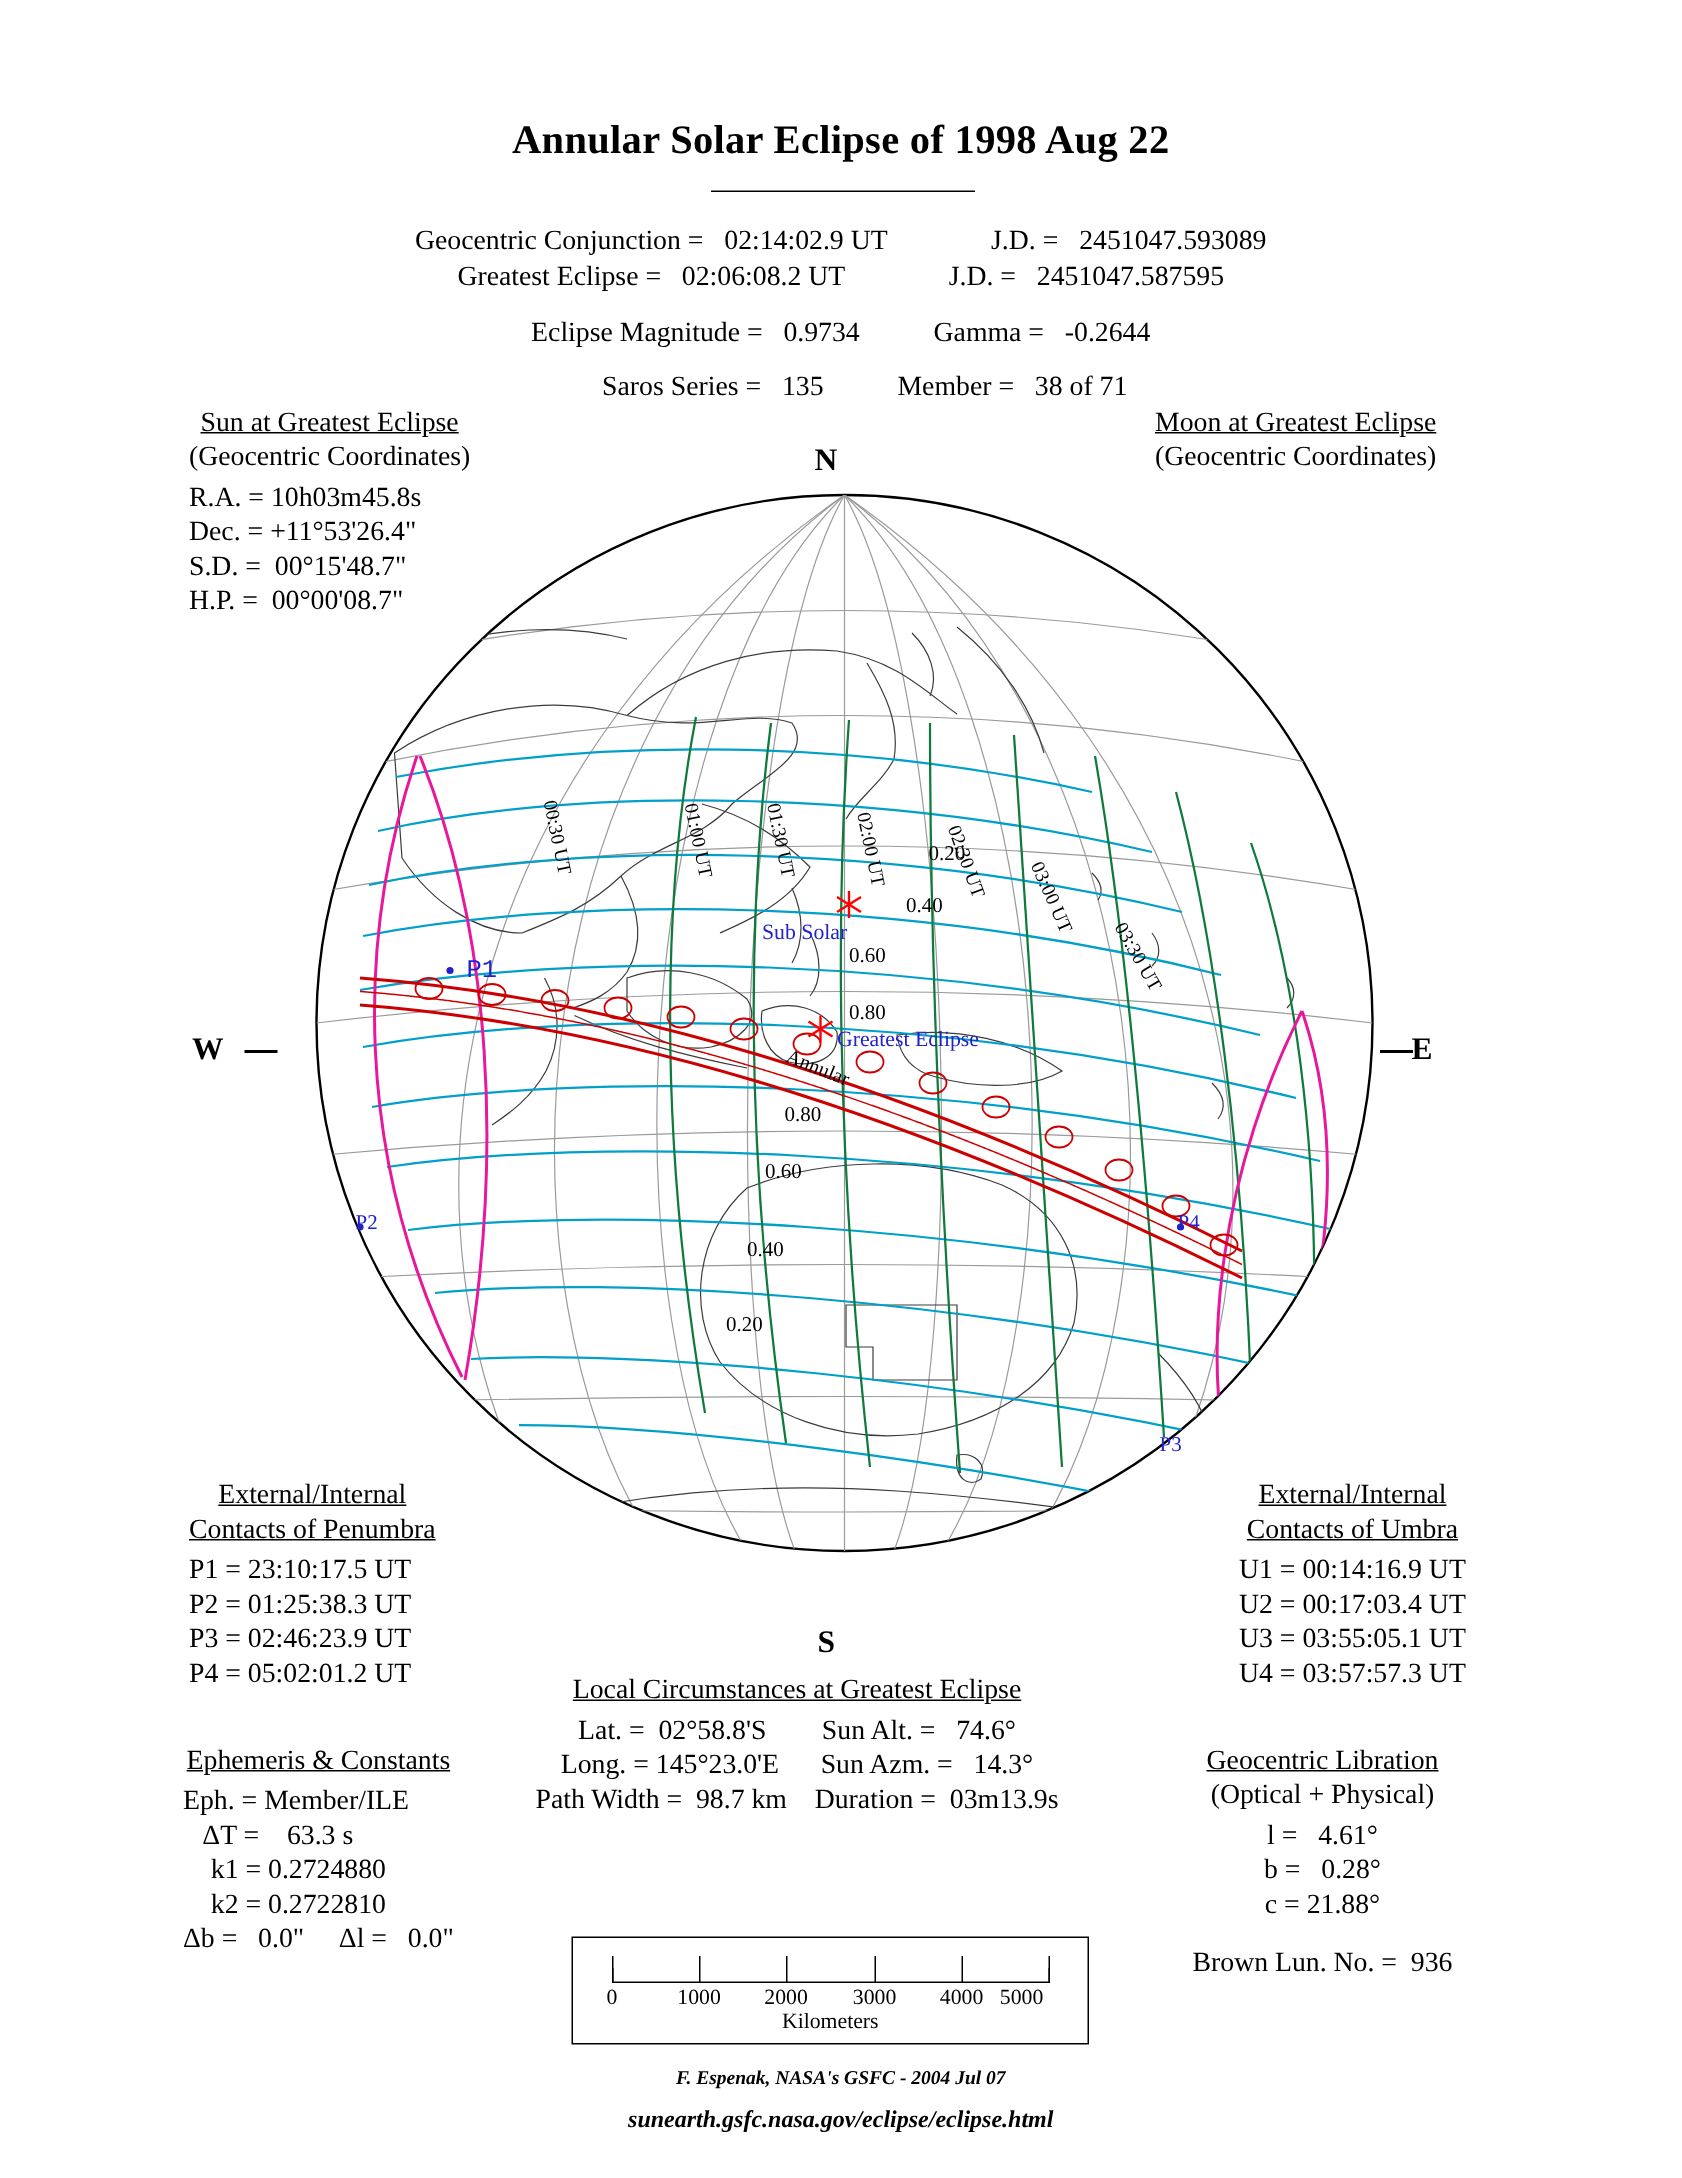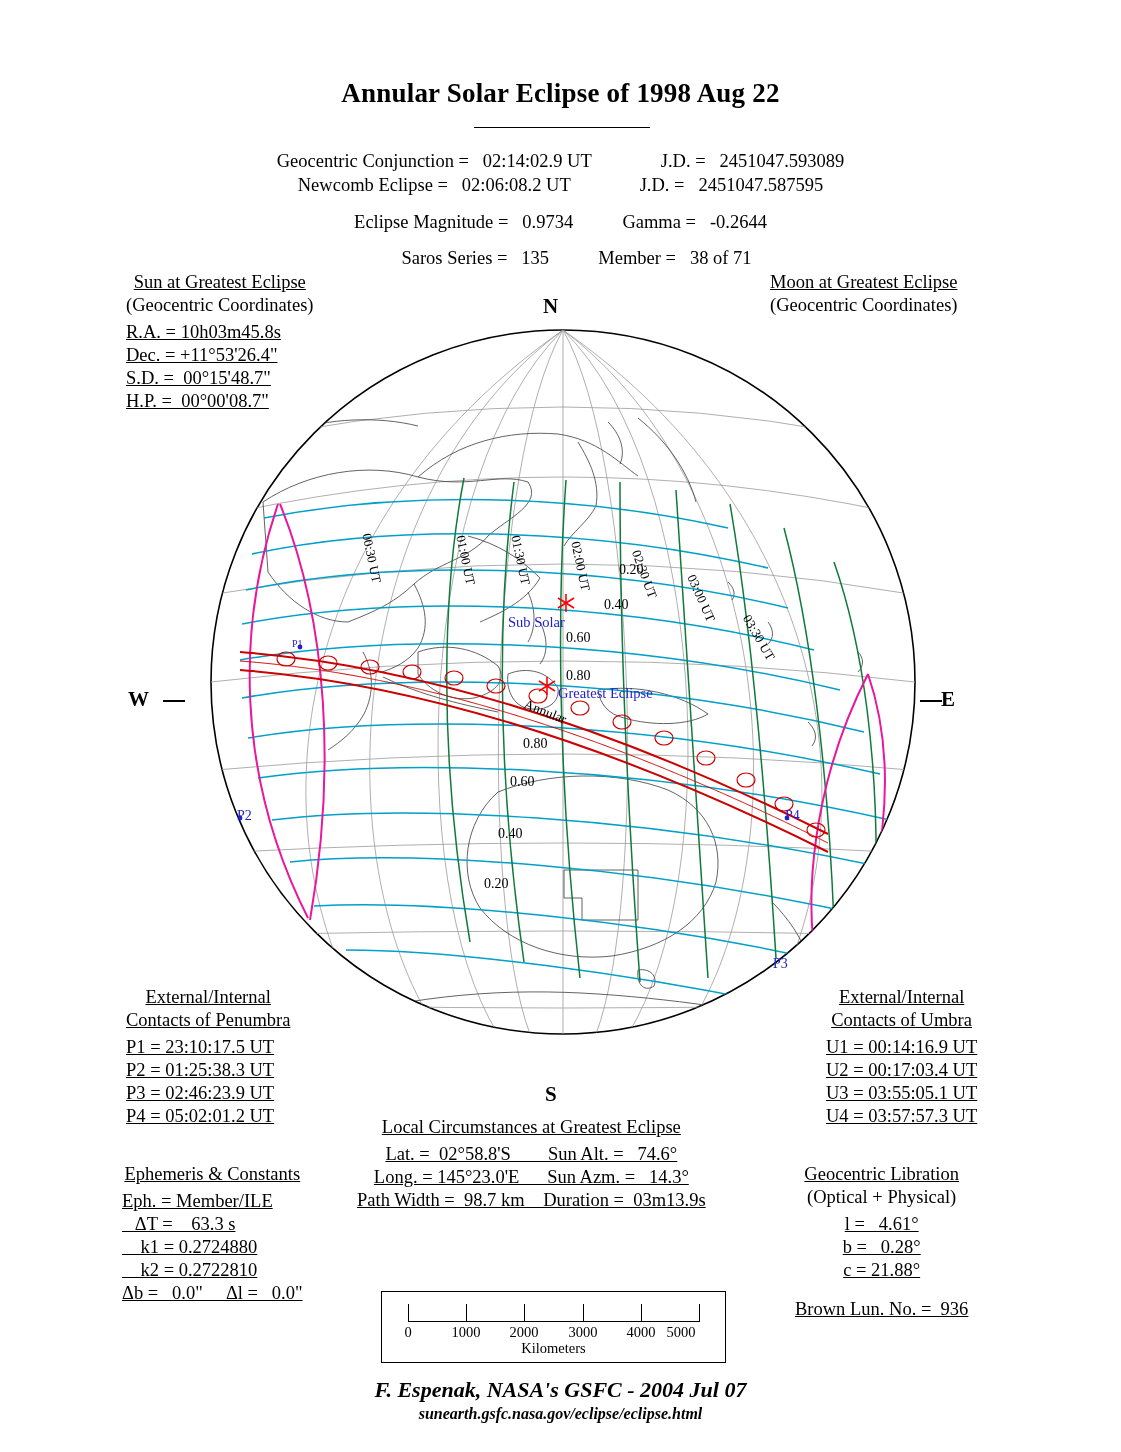--- a/index.html
+++ b/index.html
@@ -61,21 +61,20 @@
     text-decoration: underline;
     white-space: nowrap;
   }
   .block .hd2 {
     text-align: center;
     white-space: nowrap;
   }
   .block .rows {
     margin-top: 4px;
     white-space: nowrap;
-    text-decoration: underline;
   }
   .block .rows div { white-space: pre; }
 
   
   #sun-block   { top: 271px; left: 126px; }
   #moon-block  { top: 271px; left: 770px; }
   #pen-block   { top: 986px; left: 126px; }
   #umb-block   { top: 986px; left: 826px; }
   #eph-block   { top: 1163px; left: 122px; }
   #lib-block   { top: 1163px; left: 795px; }
@@ -162,21 +161,21 @@
     text-align: center;
     font-size: 14.5px;
   }
 
   .credit {
     position: absolute;
     width: 1121px;
     text-align: center;
     font-style: italic;
     font-weight: bold;
-    font-size: 22px;
+    font-size: 13px;
   }
   #credit1 { top: 1377px; }
   #credit2 { top: 1405px; font-size: 16px; }
 
   
   .maplabel {
     position: absolute;
     font-family: "Liberation Serif", serif;
     white-space: nowrap;
   }
@@ -195,21 +194,21 @@
     <span>Geocentric Conjunction =</span>
     <span>&nbsp;</span>
     <span>02:14:02.9 UT</span>
     <span class="gap-a"></span>
     <span>J.D. =</span>
     <span>&nbsp;</span>
     <span>2451047.593089</span>
   </div>
 
   <div class="hdr hdr-line2">
-    <span>Newcomb Eclipse =</span>
+    <span>Greatest Eclipse =</span>
     <span>&nbsp;</span>
     <span>02:06:08.2 UT</span>
     <span class="gap-a"></span>
     <span>J.D. =</span>
     <span>&nbsp;</span>
     <span>2451047.587595</span>
   </div>
 
   <div class="hdr hdr-line3">
     <span>Eclipse Magnitude =</span>
@@ -463,21 +462,21 @@
           <circle cx="619" cy="496" r="2.4"></circle>
         </g>
       </g>
     </svg>
 
     
     <div class="maplabel blue" style="left:340px; top:292px; font-size:14.5px;">Sub Solar</div>
     <div class="maplabel blue" style="left:390px; top:363px; font-size:14.5px;">Greatest Eclipse</div>
     <div class="maplabel dark" style="left:355px; top:382px; font-size:13.5px; transform:rotate(22deg);">Annular</div>
 
-    <div class="maplabel blue" style="left:124px; top:316px; font-size:10px;">P1</div>
+    <div class="maplabel blue" style="left:143px; top:316px; font-size:17px;font-family:Liberation Mono, monospace;">P1</div>
     <div class="maplabel blue" style="left:69px; top:486px; font-size:14px;">P2</div>
     <div class="maplabel blue" style="left:605px; top:634px; font-size:14px;">P3</div>
     <div class="maplabel blue" style="left:617px; top:486px; font-size:14px;">P4</div>
 
     
     <div class="maplabel dark" style="left:451px; top:240px; font-size:14px;">0.20</div>
     <div class="maplabel dark" style="left:436px; top:275px; font-size:14px;">0.40</div>
     <div class="maplabel dark" style="left:398px; top:308px; font-size:14px;">0.60</div>
     <div class="maplabel dark" style="left:398px; top:346px; font-size:14px;">0.80</div>
     <div class="maplabel dark" style="left:355px; top:414px; font-size:14px;">0.80</div>

